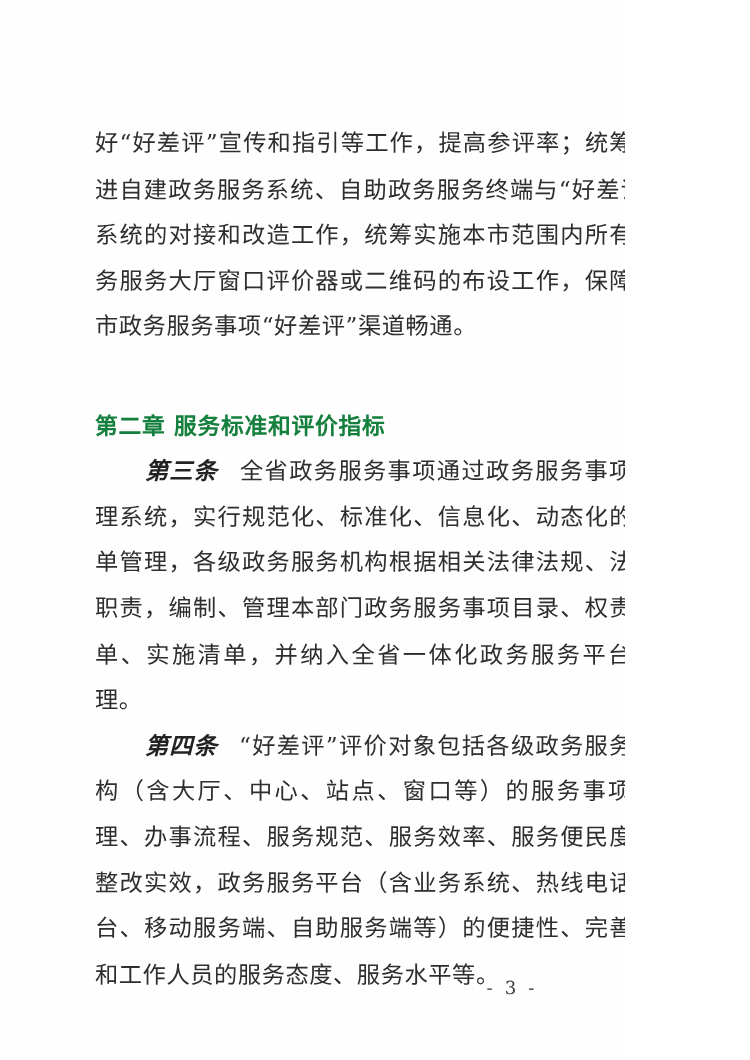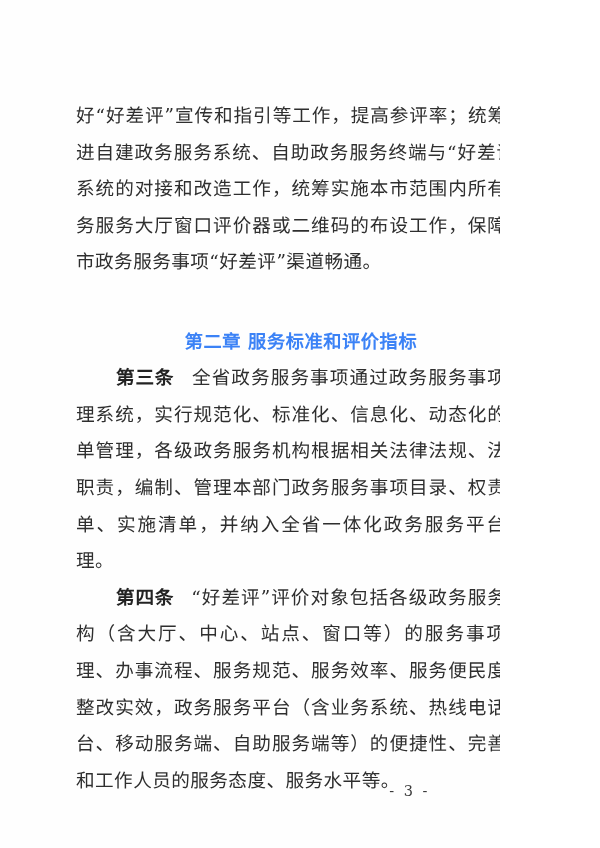--- a/index.html
+++ b/index.html
@@ -55,34 +55,34 @@
 
   .para.indent {
     text-indent: 40px;
   }
 
   .marker {
     font-family: "DejaVu Sans", "Liberation Sans", sans-serif;
     font-weight: bold;
     letter-spacing: 0.2px;
     color: #232323;
+    font-style: italic;
   }
 
   .marker-gap {
     display: inline-block;
     width: 17px;
   }
 
   .chapter-heading {
     font-family: "DejaVu Sans", "Liberation Sans", sans-serif;
     font-weight: bold;
     font-size: 18.2px;
     line-height: 36.6px;
-    color: #3b82f6;
-    text-align: center;
+    color: #15803d;
     letter-spacing: 0.6px;
     margin: 0;
     padding-top: 36.6px;
     padding-bottom: 0px;
   }
 
   .blank-line {
     height: 6px;
   }
 

